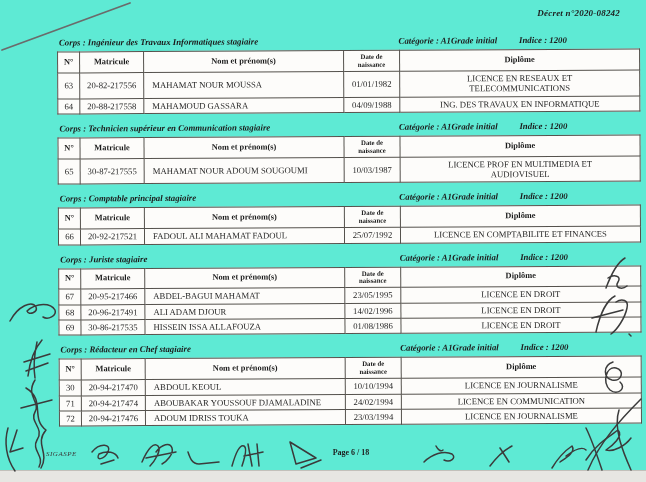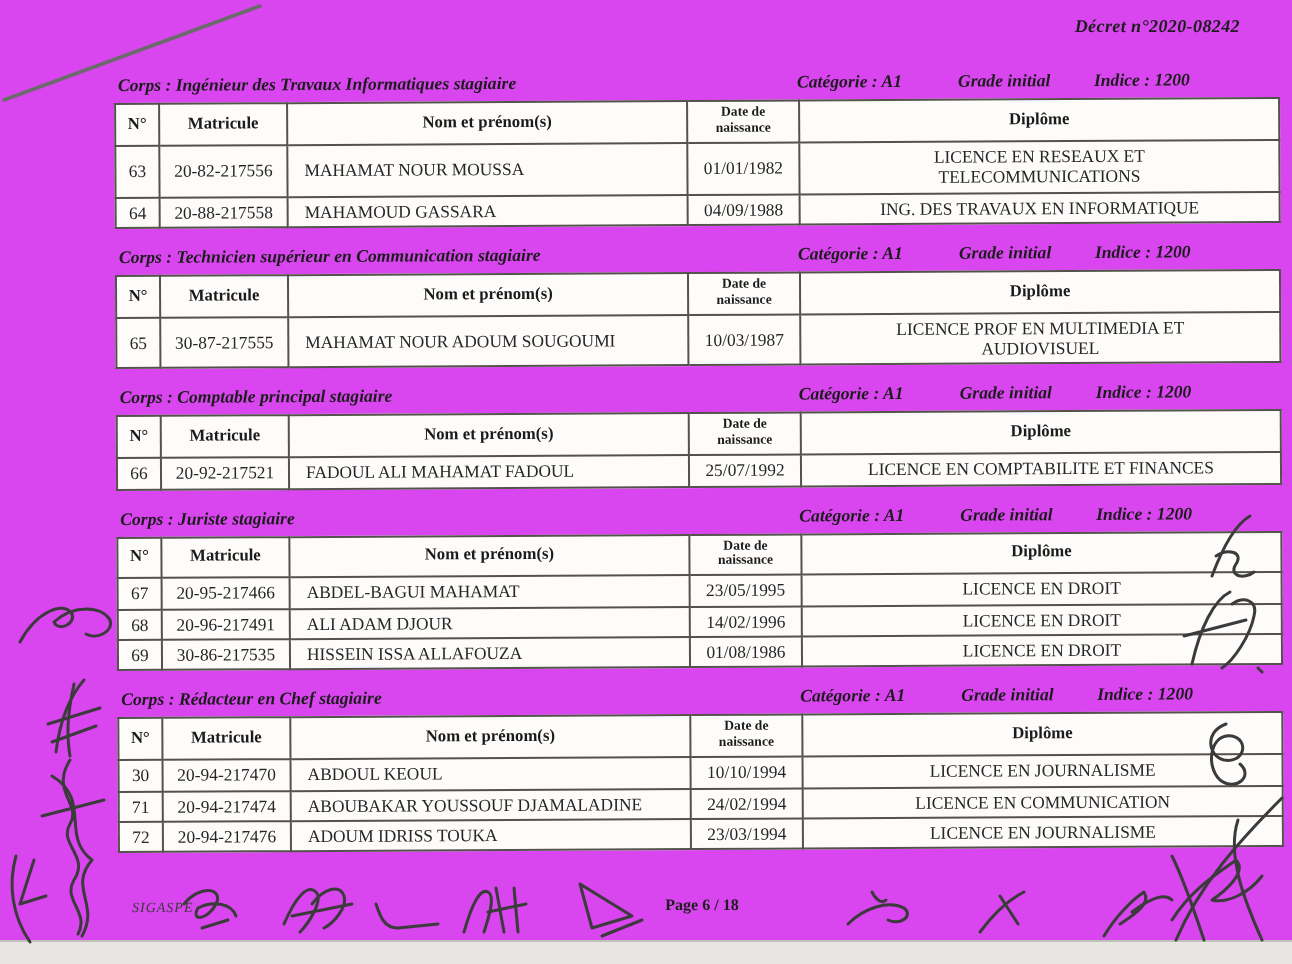--- a/index.html
+++ b/index.html
@@ -4,40 +4,40 @@
 <style>
   html,body{margin:0;padding:0;}
   body{
     width:646px;height:482px;position:relative;overflow:hidden;
     background:#e7e6e2;
     font-family:"Liberation Serif","DejaVu Serif",serif;
     color:#222;
   }
   .page{
     position:absolute;left:0;top:0;width:646px;height:470px;
-    background:#d946ef;border-bottom:1px solid #c2c0ba;
+    background:#5eead4;border-bottom:1px solid #c2c0ba;
   }
   .decree-ref{
     position:absolute;top:8px;right:26px;
     font-size:9px;font-weight:bold;font-style:italic;color:#1d1d1d;
     letter-spacing:.2px;
   }
   .content{
     position:absolute;left:58px;top:36px;width:582px;
     transform:rotate(-0.3deg);transform-origin:50% 50%;
   }
   .corps-section{margin-bottom:9px;}
   .sec-head{
     display:flex;align-items:baseline;
     font-size:8.8px;font-weight:bold;font-style:italic;color:#1c1c1c;
     margin:0 0 4px 2px;
   }
   .sec-head .corps{width:320px;}
   .sec-head .cat{width:72px;text-align:right;}
-  .sec-head .grade{width:68px;margin-left:28px;}
+  .sec-head .grade{width:68px;}
   .sec-head .indice{flex:1;}
   table.roster{
     border-collapse:collapse;width:582px;table-layout:fixed;
     background:#fdfcfa;
   }
   table.roster col.w-num{width:22px;}
   table.roster col.w-mat{width:64px;}
   table.roster col.w-name{width:200px;}
   table.roster col.w-dob{width:56px;}
   table.roster col.w-dip{width:240px;}
@@ -47,21 +47,21 @@
     padding:2px 3px;line-height:1.2;
     overflow:hidden;
   }
   table.roster th{font-size:8.4px;font-weight:bold;color:#1b1b1b;}
   table.roster th.c-dob{font-size:6.8px;line-height:1.15;}
   table.roster td{font-size:8.7px;color:#262626;}
   table.roster td.c-name{text-align:left;padding-left:8px;}
   table.roster td.c-dip{white-space:pre-line;}
   .footer-left{
     position:absolute;left:46px;top:450px;
-    font-size:7px;font-style:italic;color:#3a3a3a;letter-spacing:.5px;margin-left:20px;
+    font-size:7px;font-style:italic;color:#3a3a3a;letter-spacing:.5px;
   }
   .footer-center{
     position:absolute;left:296px;top:448px;width:110px;text-align:center;
     font-size:8px;font-weight:bold;color:#1e1e1e;
   }
   svg.marks{position:absolute;left:0;top:0;z-index:6;pointer-events:none;}
 </style>
 </head>
 <body>
 

